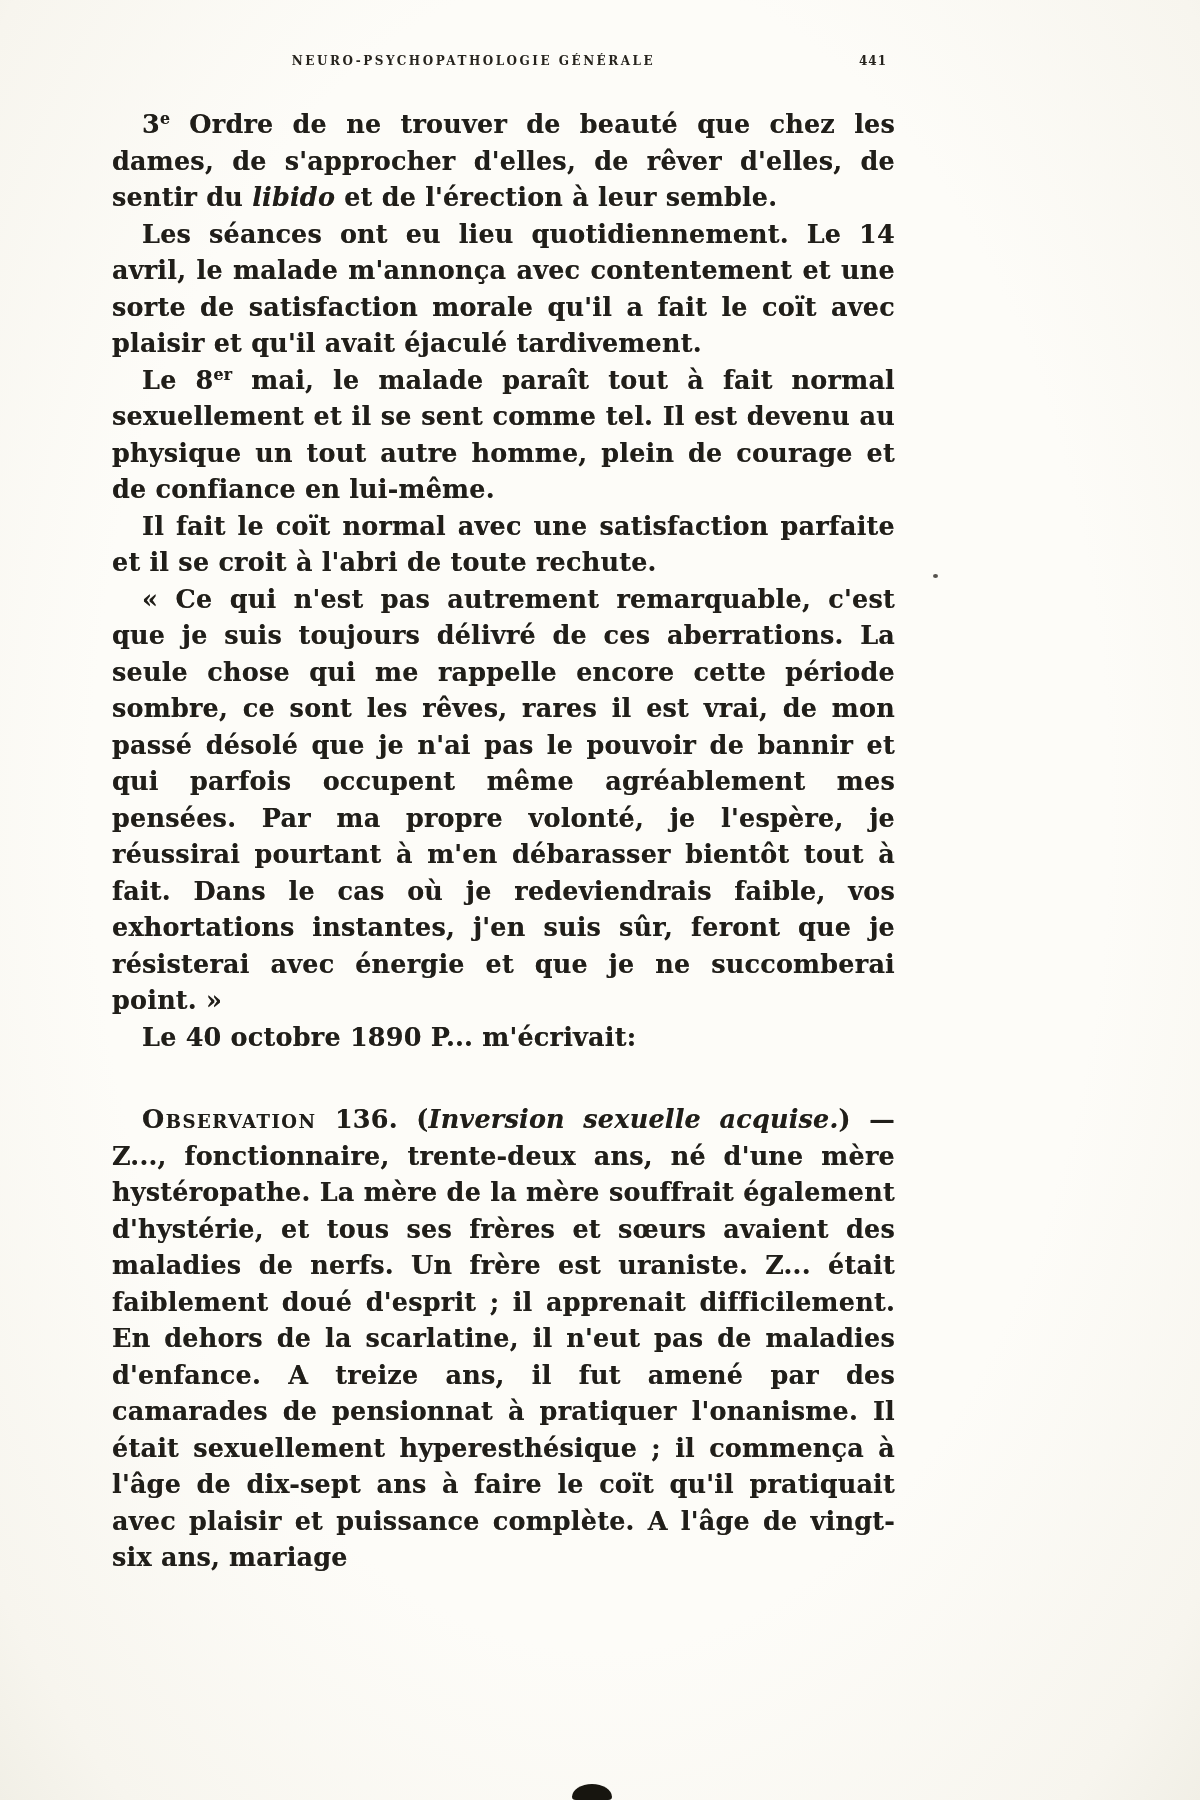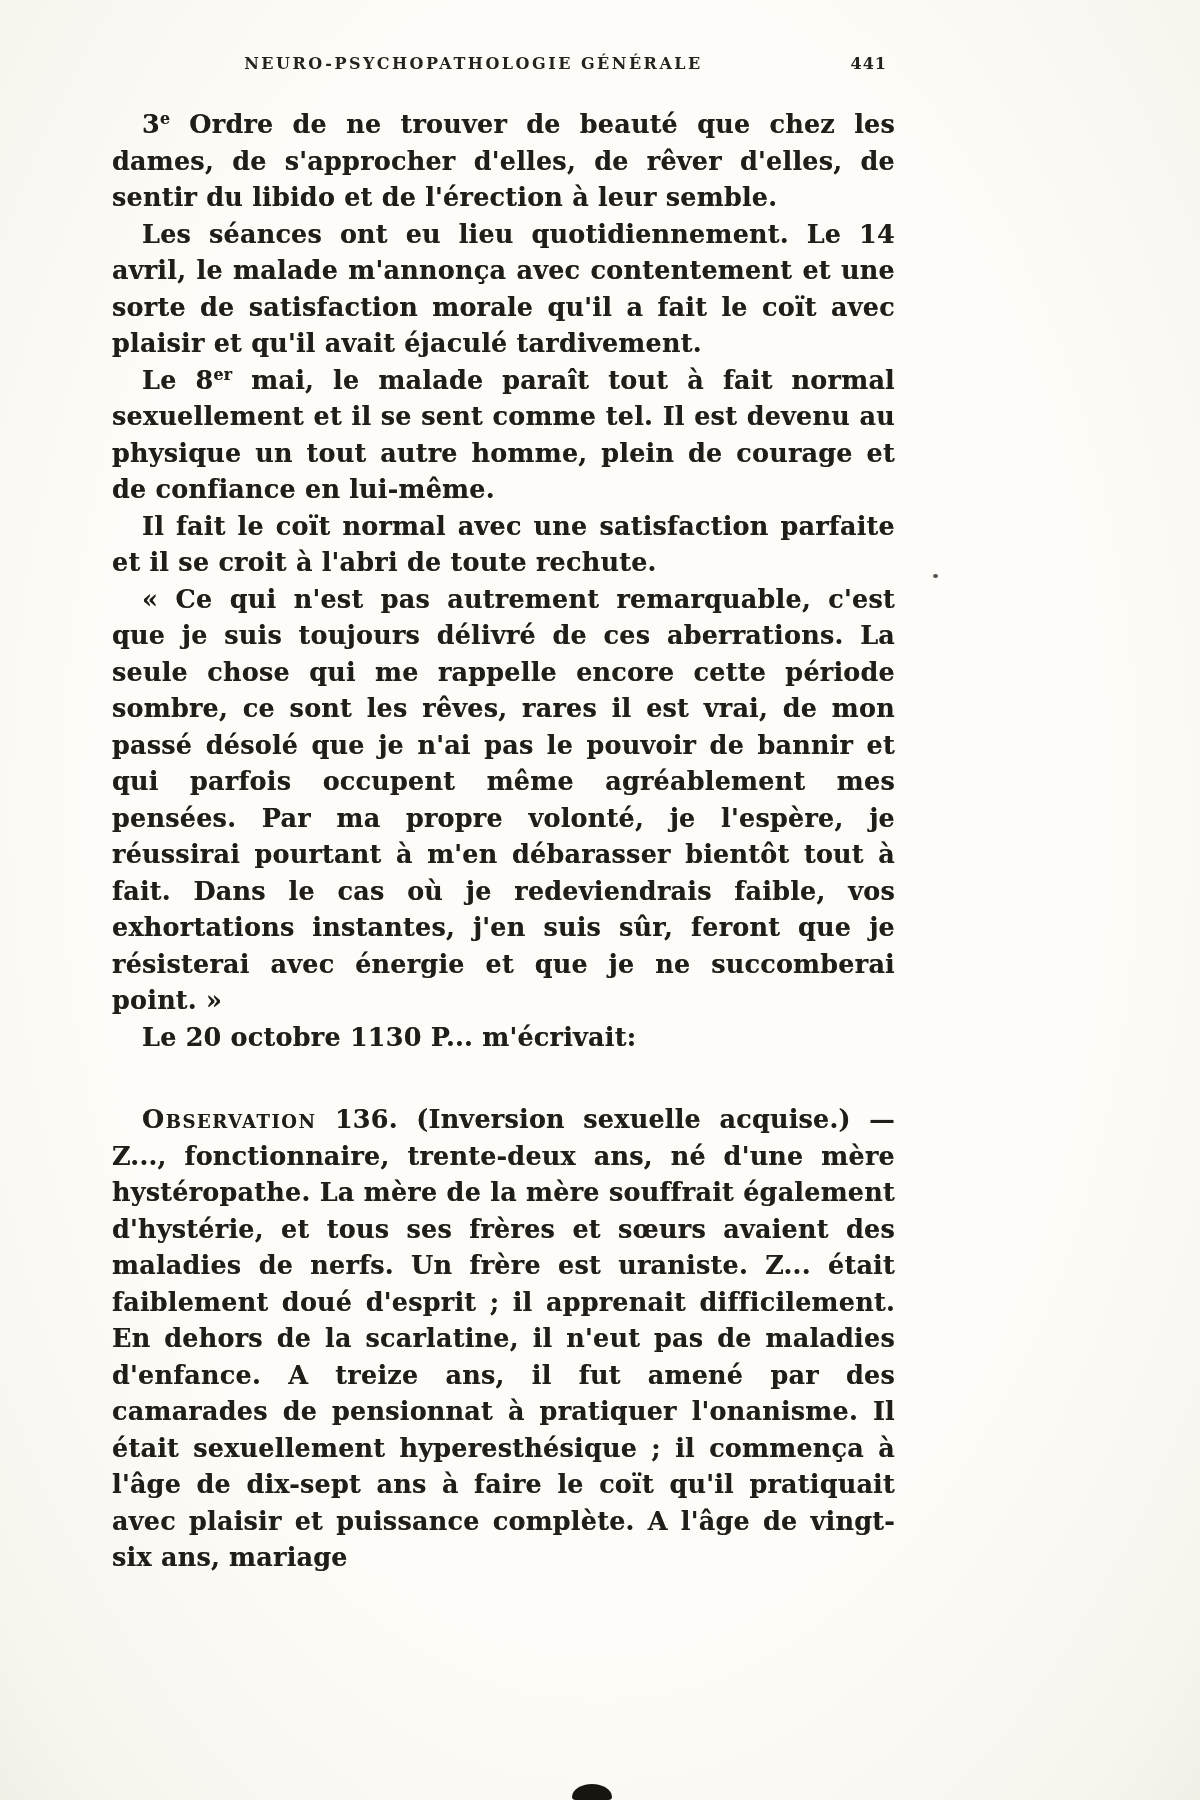--- a/index.html
+++ b/index.html
@@ -20,21 +20,21 @@
   }
   .content {
     position: absolute;
     left: 112px;
     top: 54px;
     width: 783px;
   }
   .running-header {
     position: relative;
     height: 30px;
-    font-size: 16px;
+    font-size: 12px;
     font-weight: bold;
     letter-spacing: 2.5px;
     color: #26231d;
   }
   .running-title {
     position: absolute;
     left: 0;
     right: 60px;
     text-align: center;
     white-space: nowrap;
@@ -54,21 +54,21 @@
     letter-spacing: 0.2px;
     text-shadow: 0 0 0.6px rgba(32,30,25,0.55);
   }
   p.para {
     margin: 0;
     text-indent: 30px;
   }
   p.gap-before {
     margin-top: 46px;
   }
-  .italic { }
+  .italic { font-style: italic; }
   .sup {
     vertical-align: super;
     font-size: 0.62em;
     line-height: 0;
   }
   .smallcaps {
     font-variant: small-caps;
     letter-spacing: 1.5px;
   }
   .ink-dot {
@@ -103,21 +103,21 @@
       <span class="running-title">NEURO-PSYCHOPATHOLOGIE GÉNÉRALE</span>
       <span class="running-pagenum">441</span>
     </div>
 
     <div class="body-text">
         <p class="para"><span>3</span><span class="sup">e</span><span> Ordre de ne trouver de beauté que chez les dames, de s'approcher d'elles, de rêver d'elles, de sentir du </span><span class="italic">libido</span><span> et de l'érection à leur semble.</span></p>
         <p class="para"><span>Les séances ont eu lieu quotidiennement. Le 14 avril, le malade m'annonça avec contentement et une sorte de satisfaction morale qu'il a fait le coït avec plaisir et qu'il avait éjaculé tardivement.</span></p>
         <p class="para"><span>Le 8</span><span class="sup">er</span><span> mai, le malade paraît tout à fait normal sexuellement et il se sent comme tel. Il est devenu au physique un tout autre homme, plein de courage et de confiance en lui-même.</span></p>
         <p class="para"><span>Il fait le coït normal avec une satisfaction parfaite et il se croit à l'abri de toute rechute.</span></p>
         <p class="para"><span>« Ce qui n'est pas autrement remarquable, c'est que je suis toujours délivré de ces aberrations. La seule chose qui me rappelle encore cette période sombre, ce sont les rêves, rares il est vrai, de mon passé désolé que je n'ai pas le pouvoir de bannir et qui parfois occupent même agréablement mes pensées. Par ma propre volonté, je l'espère, je réussirai pourtant à m'en débarasser bientôt tout à fait. Dans le cas où je redeviendrais faible, vos exhortations instantes, j'en suis sûr, feront que je résisterai avec énergie et que je ne succomberai point. »</span></p>
-        <p class="para"><span>Le 20 octobre 1130 P... m'écrivait:</span></p>
+        <p class="para"><span>Le 40 octobre 1890 P... m'écrivait:</span></p>
         <p class="para gap-before"><span class="smallcaps">Observation</span><span> 136. (</span><span class="italic">Inversion sexuelle acquise.</span><span>) — Z..., fonctionnaire, trente-deux ans, né d'une mère hystéropathe. La mère de la mère souffrait également d'hystérie, et tous ses frères et sœurs avaient des maladies de nerfs. Un frère est uraniste. Z... était faiblement doué d'esprit ; il apprenait difficilement. En dehors de la scarlatine, il n'eut pas de maladies d'enfance. A treize ans, il fut amené par des camarades de pensionnat à pratiquer l'onanisme. Il était sexuellement hyperesthésique ; il commença à l'âge de dix-sept ans à faire le coït qu'il pratiquait avec plaisir et puissance complète. A l'âge de vingt-six ans, mariage</span></p>
       </div>
 
   </div>
 
   <div class="ink-dot dot-right"></div>
   <div class="ink-smudge"></div>
 </div>
 
 </body></html>

